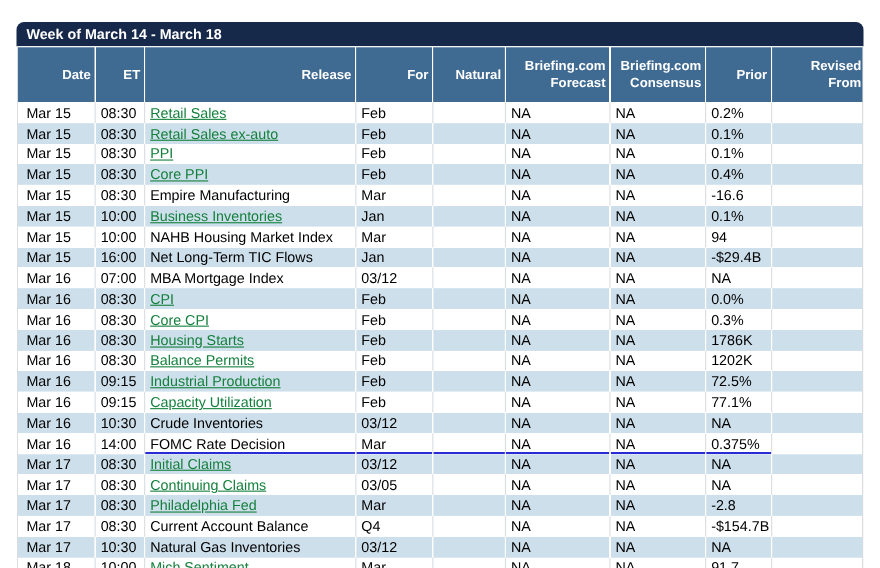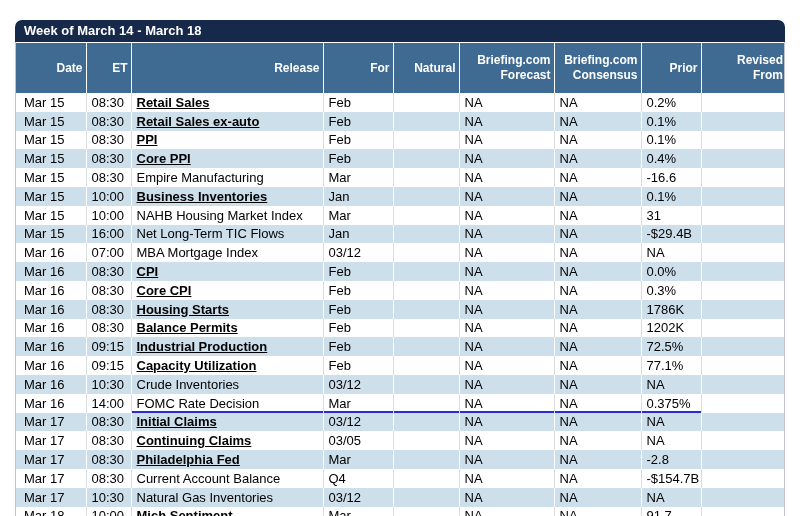--- a/index.html
+++ b/index.html
@@ -59,21 +59,21 @@
     height: 18.8px;
     padding: 0 3px 0 5px;
     border-right: 1px solid #d9dde0;
     white-space: nowrap;
     overflow: hidden;
     vertical-align: middle;
   }
   tbody td:first-child { padding-left: 8px; }
   tbody td:last-child { border-right: none; }
   tr.alt td { background: #cddfeb; border-right-color: #ffffff; }
-  a.release-link { color: #000000; text-decoration: underline; cursor: pointer; font-weight: bold; }
+  a.release-link { color: #15803d; text-decoration: underline; cursor: pointer; }
   tr.highlight td:nth-child(n+3):not(:nth-child(n+9)) {
     box-shadow: inset 0 -2px 0 #2a2ad6;
   }
   col.c-date { width: 70px; }
   col.c-et { width: 45px; }
   col.c-release { width: 192px; }
   col.c-for { width: 70px; }
   col.c-actual { width: 66px; }
   col.c-forecast { width: 95px; }
   col.c-consensus { width: 87px; }
@@ -179,21 +179,21 @@
             <td></td>
           </tr>
           <tr class="plain">
             <td>Mar 15</td>
             <td>10:00</td>
             <td>NAHB Housing Market Index</td>
             <td>Mar</td>
             <td></td>
             <td>NA</td>
             <td>NA</td>
-            <td>31</td>
+            <td>94</td>
             <td></td>
           </tr>
           <tr class="alt">
             <td>Mar 15</td>
             <td>16:00</td>
             <td>Net Long-Term TIC Flows</td>
             <td>Jan</td>
             <td></td>
             <td>NA</td>
             <td>NA</td>

